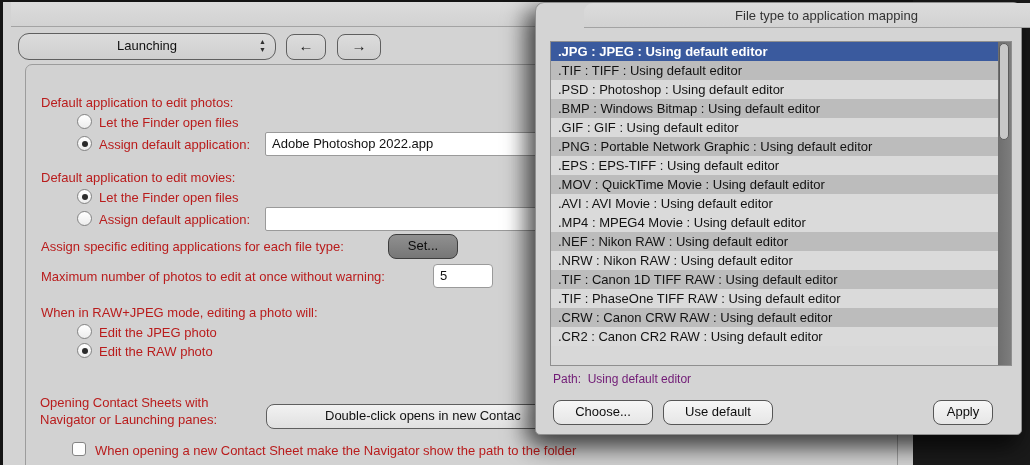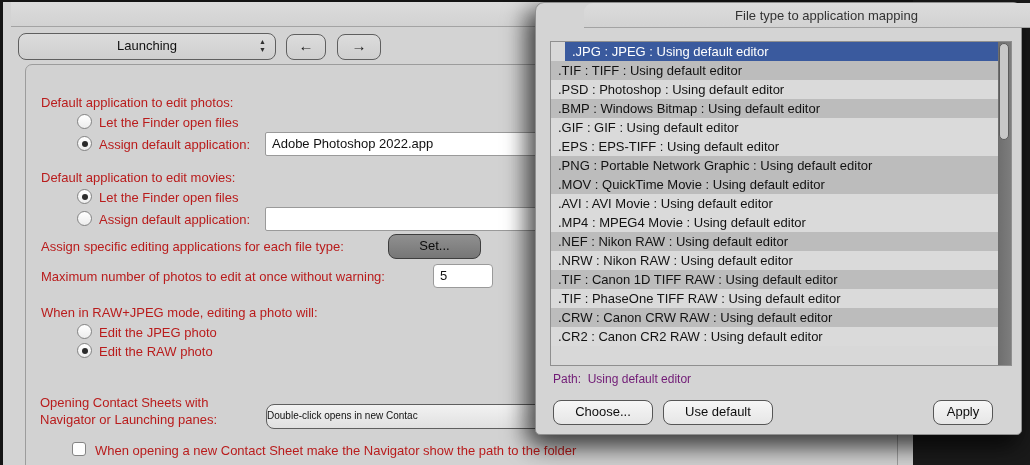--- a/index.html
+++ b/index.html
@@ -18,21 +18,21 @@
     background:linear-gradient(#dcdcdc,#d2d2d2);
     border-bottom:1px solid #a3a3a3;
     text-align:right; line-height:25px; font-size:11px; color:#333;
   }
   .popup-btn {
     position:absolute; height:27px;
     border:1.5px solid #5f5f5f; border-radius:8px;
     background:linear-gradient(#dcdcdc,#cfcfcf);
     font-size:13px; color:#111; text-align:center; line-height:24px;
   }
-  #launching-popup { left:15px; top:31px; width:258px; }
+  #launching-popup { left:15px; top:31px; width:258px;border-radius:11px; }
   .stepper { position:absolute; right:9px; top:4px; display:flex; flex-direction:column; color:#2e2e2e; font-size:7px; line-height:8px; }
   .nav-btn {
     position:absolute; top:32px; height:26px;
     border:1.5px solid #5f5f5f; border-radius:8px;
     background:linear-gradient(#dcdcdc,#cfcfcf);
     font-size:15px; color:#1a1a1a; text-align:center; line-height:22px;
   }
   #back-btn { left:283px; width:40px; }
   #forward-btn { left:334px; width:44px; }
 
@@ -48,29 +48,29 @@
   .radio.selected::after {
     content:""; position:absolute; left:3.5px; top:3.5px; width:6px; height:6px;
     border-radius:50%; background:#2b2b2b;
   }
   .text-field {
     position:absolute; height:24px; background:#ffffff;
     border:1px solid #9a9a9a; border-radius:2px;
     font-size:13px; color:#111; line-height:22px; padding-left:6px; white-space:nowrap; overflow:hidden;
   }
   #set-btn {
-    position:absolute; left:385px; top:232px; width:93px; height:25px;
+    position:absolute; left:385px; top:232px; width:70px; height:25px;
     background:linear-gradient(#909090,#767676); border:1.5px solid #3e3e3e; border-radius:8px;
     font-size:13px; color:#0b0b0b; text-align:center; line-height:21px;
   }
   #contact-dropdown {
     position:absolute; left:263px; top:402px; width:440px; height:25px;
     border:1.5px solid #5f5f5f; border-radius:8px;
     background:linear-gradient(#f2f2f2,#e0e0e0);
-    font-size:10px; color:#111; line-height:22px; white-space:nowrap; overflow:hidden;
+    font-size:13px; color:#111; line-height:22px; padding-left:58px; white-space:nowrap; overflow:hidden;
   }
   #navigator-checkbox {
     position:absolute; left:69px; top:440px; width:14px; height:14px;
     background:#fdfdfd; border:1px solid #848484; border-radius:3px;
   }
 
   
   #mapping-dialog {
     position:absolute; left:535px; top:2px; width:487px; height:433px;
     background:#d4d4d4; border:1px solid #8f8f8f;
@@ -87,21 +87,21 @@
     position:absolute; left:14px; top:38px; width:462px; height:325px;
     border:1px solid #8f8f8f; background:#d8d8d8; overflow:hidden;
   }
   #file-list-rows { position:absolute; left:0; top:0; width:449px; }
   .list-row {
     height:19px; line-height:19px; font-size:13px; font-weight:500; color:#121212;
     padding-left:7px; white-space:nowrap; overflow:hidden;
   }
   .list-row.light { background:#dadada; }
   .list-row.dark  { background:#bcbcbc; }
-  .list-row.selected { background:#3a5a9e; color:#ffffff; font-weight:400;margin-left:14px; }
+  .list-row.selected { background:#3a5a9e; color:#ffffff; font-weight:700; }
   #list-scrollbar {
     position:absolute; right:0; top:0; width:13px; height:100%;
     background:linear-gradient(90deg,#6e6e6e,#7d7d7d);
   }
   #list-scroll-thumb {
     position:absolute; left:1px; top:1px; width:10px; height:97px;
     background:#c8c8c8; border:1.5px solid #5c5c5c; border-radius:6px;
   }
   #path-row { position:absolute; left:17px; top:369px; font-size:12px; color:#701a75; }
   .dlg-btn {
@@ -181,22 +181,22 @@
       <span>File type to application mapping</span>
     </div>
 
     <div id="file-list">
       <div id="file-list-rows">
           <div class="list-row selected">.JPG : JPEG : Using default editor</div>
           <div class="list-row dark">.TIF : TIFF : Using default editor</div>
           <div class="list-row light">.PSD : Photoshop : Using default editor</div>
           <div class="list-row dark">.BMP : Windows Bitmap : Using default editor</div>
           <div class="list-row light">.GIF : GIF : Using default editor</div>
+          <div class="list-row dark">.PNG : Portable Network Graphic : Using default editor</div>
           <div class="list-row light">.EPS : EPS-TIFF : Using default editor</div>
-          <div class="list-row dark">.PNG : Portable Network Graphic : Using default editor</div>
           <div class="list-row dark">.MOV : QuickTime Movie : Using default editor</div>
           <div class="list-row light">.AVI : AVI Movie : Using default editor</div>
           <div class="list-row light">.MP4 : MPEG4 Movie : Using default editor</div>
           <div class="list-row dark">.NEF : Nikon RAW : Using default editor</div>
           <div class="list-row light">.NRW : Nikon RAW : Using default editor</div>
           <div class="list-row dark">.TIF : Canon 1D TIFF RAW : Using default editor</div>
           <div class="list-row light">.TIF : PhaseOne TIFF RAW : Using default editor</div>
           <div class="list-row dark">.CRW : Canon CRW RAW : Using default editor</div>
           <div class="list-row light">.CR2 : Canon CR2 RAW : Using default editor</div>
         </div>

